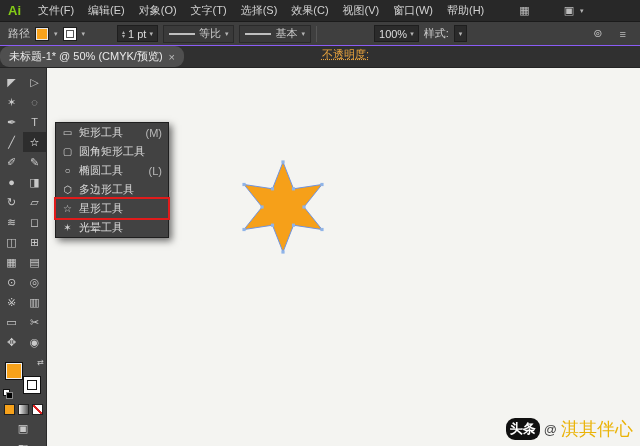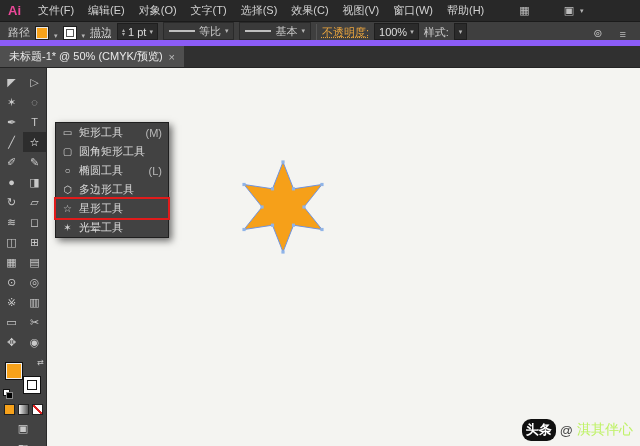--- a/index.html
+++ b/index.html
@@ -1,46 +1,46 @@
 <!DOCTYPE html>
 <html><head>
 <meta charset="utf-8">
 <style>
   * { margin:0; padding:0; box-sizing:border-box; }
   html,body { width:640px; height:446px; overflow:hidden; }
   body { font-family:"Liberation Sans","DejaVu Sans",sans-serif; background:#535353; position:relative; }
 
   
   .menubar { height:22px; background:#282828; display:flex; align-items:center; color:#d2d2d2; font-size:11px; border-bottom:1px solid #1b1b1b; }
-  .logo { color:#ec4899; font-weight:bold; font-size:13px; padding:0 10px 0 8px; }
+  .logo { color:#84cc16; font-weight:bold; font-size:13px; padding:0 10px 0 8px; }
   .menu-item { padding:0 7px; cursor:default; }
   .mb-icon { color:#bdbdbd; font-size:11px; padding:0 6px; }
   .mb-gap { width:22px; }
 
   
-  .controlbar { height:24px; background:#3f3f3f; border-bottom:6px solid #8b5cf6; display:flex; align-items:flex-end; gap:5px; padding:0 8px; font-size:11px; color:#c8c8c8; }
+  .controlbar { height:24px; background:#3f3f3f; border-bottom:1px solid #8b5cf6; display:flex; align-items:center; gap:5px; padding:0 8px; font-size:11px; color:#c8c8c8; }
   .cb-label { color:#cfcfcf; }
   .swatch { width:14px; height:14px; display:inline-block; border:1px solid #1d1d1d; }
   .swatch.fill { background:#F7A21B; box-shadow:inset 0 0 0 1px #e8e8e8; }
   .swatch.stroke { background:#fff; box-shadow:inset 0 0 0 2px #fff, inset 0 0 0 3px #555; }
   .dd { font-size:7px; color:#b5b5b5; }
   .cb-link { text-decoration:underline dotted; color:#cdcdcd;margin-top:41px; }
   .cb-link.amber { color:#e8a33d; }
   .field { background:#2b2b2b; border:1px solid #1e1e1e; height:17px; display:inline-flex; align-items:center; gap:3px; padding:0 4px; color:#ddd; }
   .spin { display:inline-flex; flex-direction:column; line-height:4px; font-size:6px; color:#aaa; }
   .combo { background:#3a3a3a; border:1px solid #2a2a2a; height:18px; display:inline-flex; align-items:center; gap:4px; padding:0 5px; }
   .line-preview { width:26px; height:0; border-top:2px solid #bfbfbf; display:inline-block; }
   .vsep { width:1px; height:16px; background:#2a2a2a; border-right:1px solid #555; }
   .flex-spacer { flex:1; }
 
   
   .tabbar { height:22px; background:#303030; display:flex; align-items:flex-end; border-bottom:1px solid #242424; }
   .tab { height:21px; display:flex; align-items:center; gap:6px; padding:0 9px; font-size:11px; white-space:nowrap; }
   .tab.inactive { background:#3a3a3a; color:#979797; border-right:1px solid #262626; }
-  .tab.active { background:#4f4f4f; color:#e9e9e9; }
+  .tab.active { background:#4f4f4f; color:#e9e9e9;border-radius:9px; }
   .tab-close { color:#bbb; font-size:11px; cursor:default; }
 
   
   .main { position:absolute; top:68px; left:0; right:0; bottom:0; display:flex; }
 
   .toolbar { width:47px; background:#424242; border-right:1px solid #2a2a2a; padding-top:4px; flex:none; }
   .tool-grid { display:grid; grid-template-columns:1fr 1fr; }
   .tool { height:20px; line-height:20px; text-align:center; font-size:11px; color:#c9c9c9; cursor:default; }
   .tool.active { background:#2d2d2d; color:#fff; }
 
@@ -69,21 +69,21 @@
   .flyout-item.annotated { outline:2px solid #E01B1B; outline-offset:0; }
 
   
   .star-svg { position:absolute; left:176px; top:79px; }
   .star-shape { stroke:#6f94e0; stroke-width:1; }
 
   
   .watermark { position:absolute; right:7px; bottom:5px; display:flex; align-items:center; gap:4px; z-index:9; }
   .wm-badge { background:#101010; color:#fff; font-size:13px; font-weight:bold; padding:2px 4px; border-radius:9px; }
   .wm-at { color:#444; font-size:13px; }
-  .wm-text { color:#bef264; font-size:14px; }
+  .wm-text { color:#eab308; font-size:18px; }
 </style>
 </head>
 <body>
 
 <div class="menubar">
   <span class="logo">Ai</span>
   <span class="menu-item">文件(F)</span>
   <span class="menu-item">编辑(E)</span>
   <span class="menu-item">对象(O)</span>
   <span class="menu-item">文字(T)</span>

